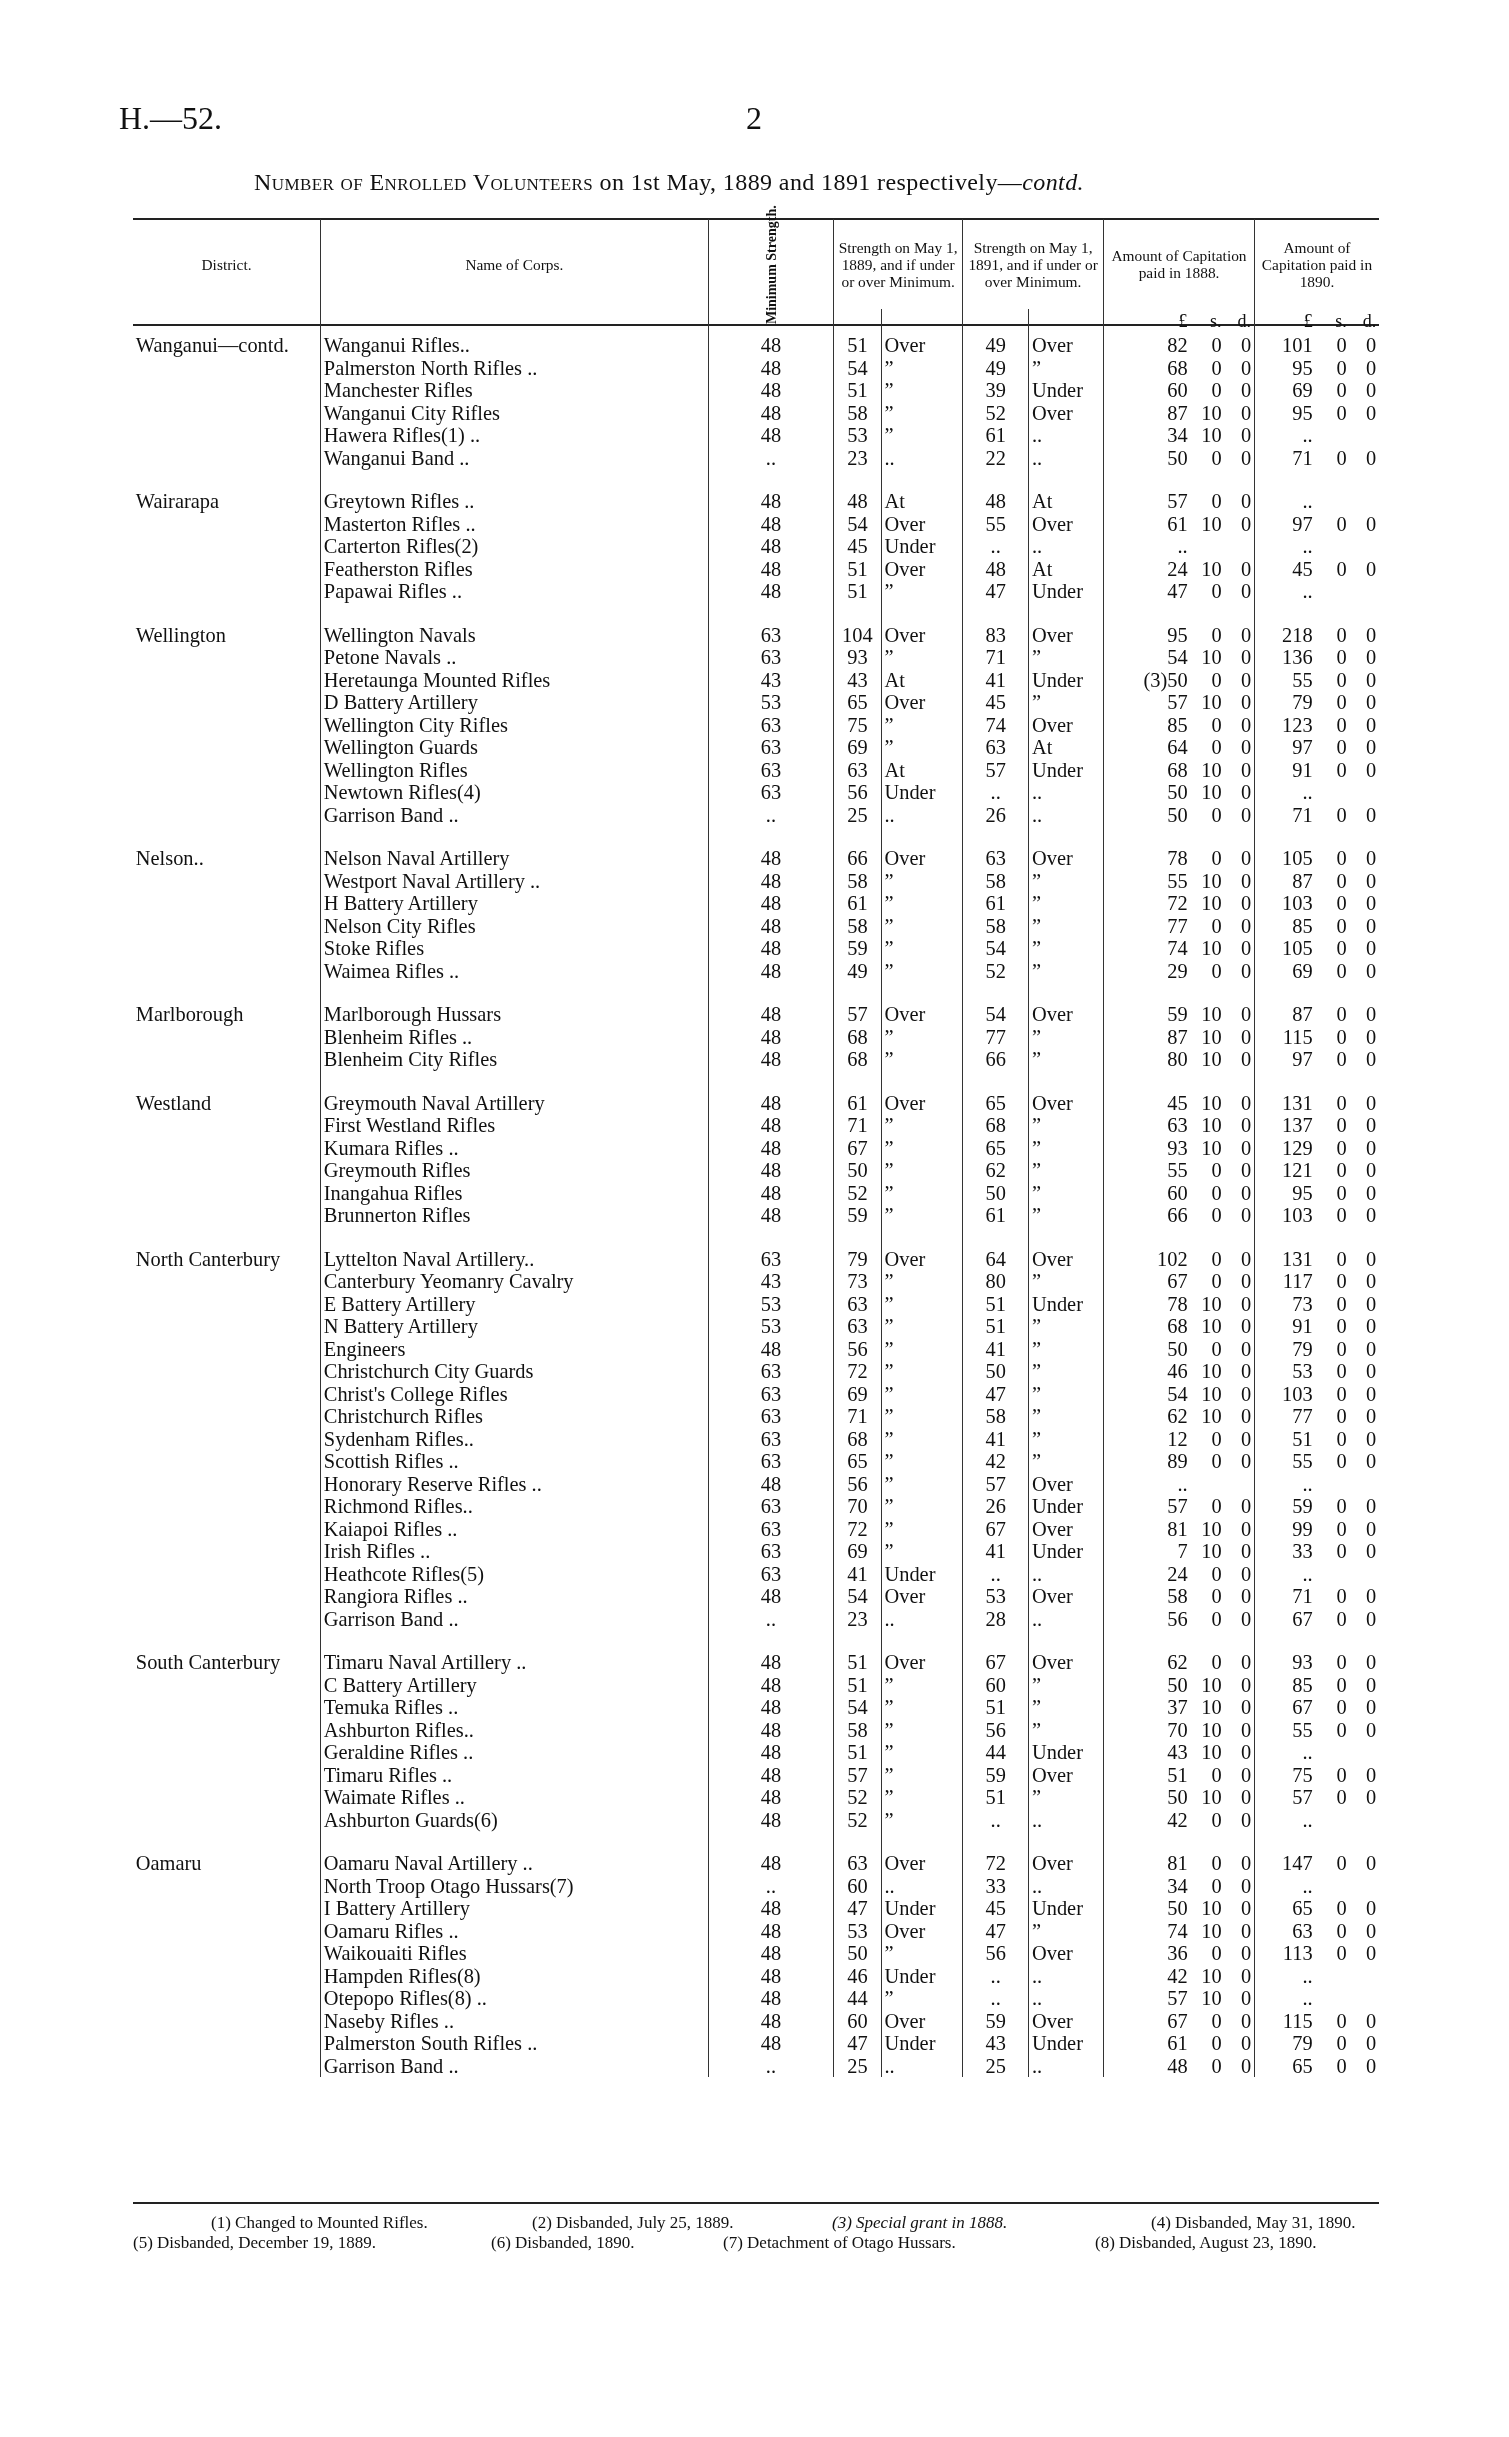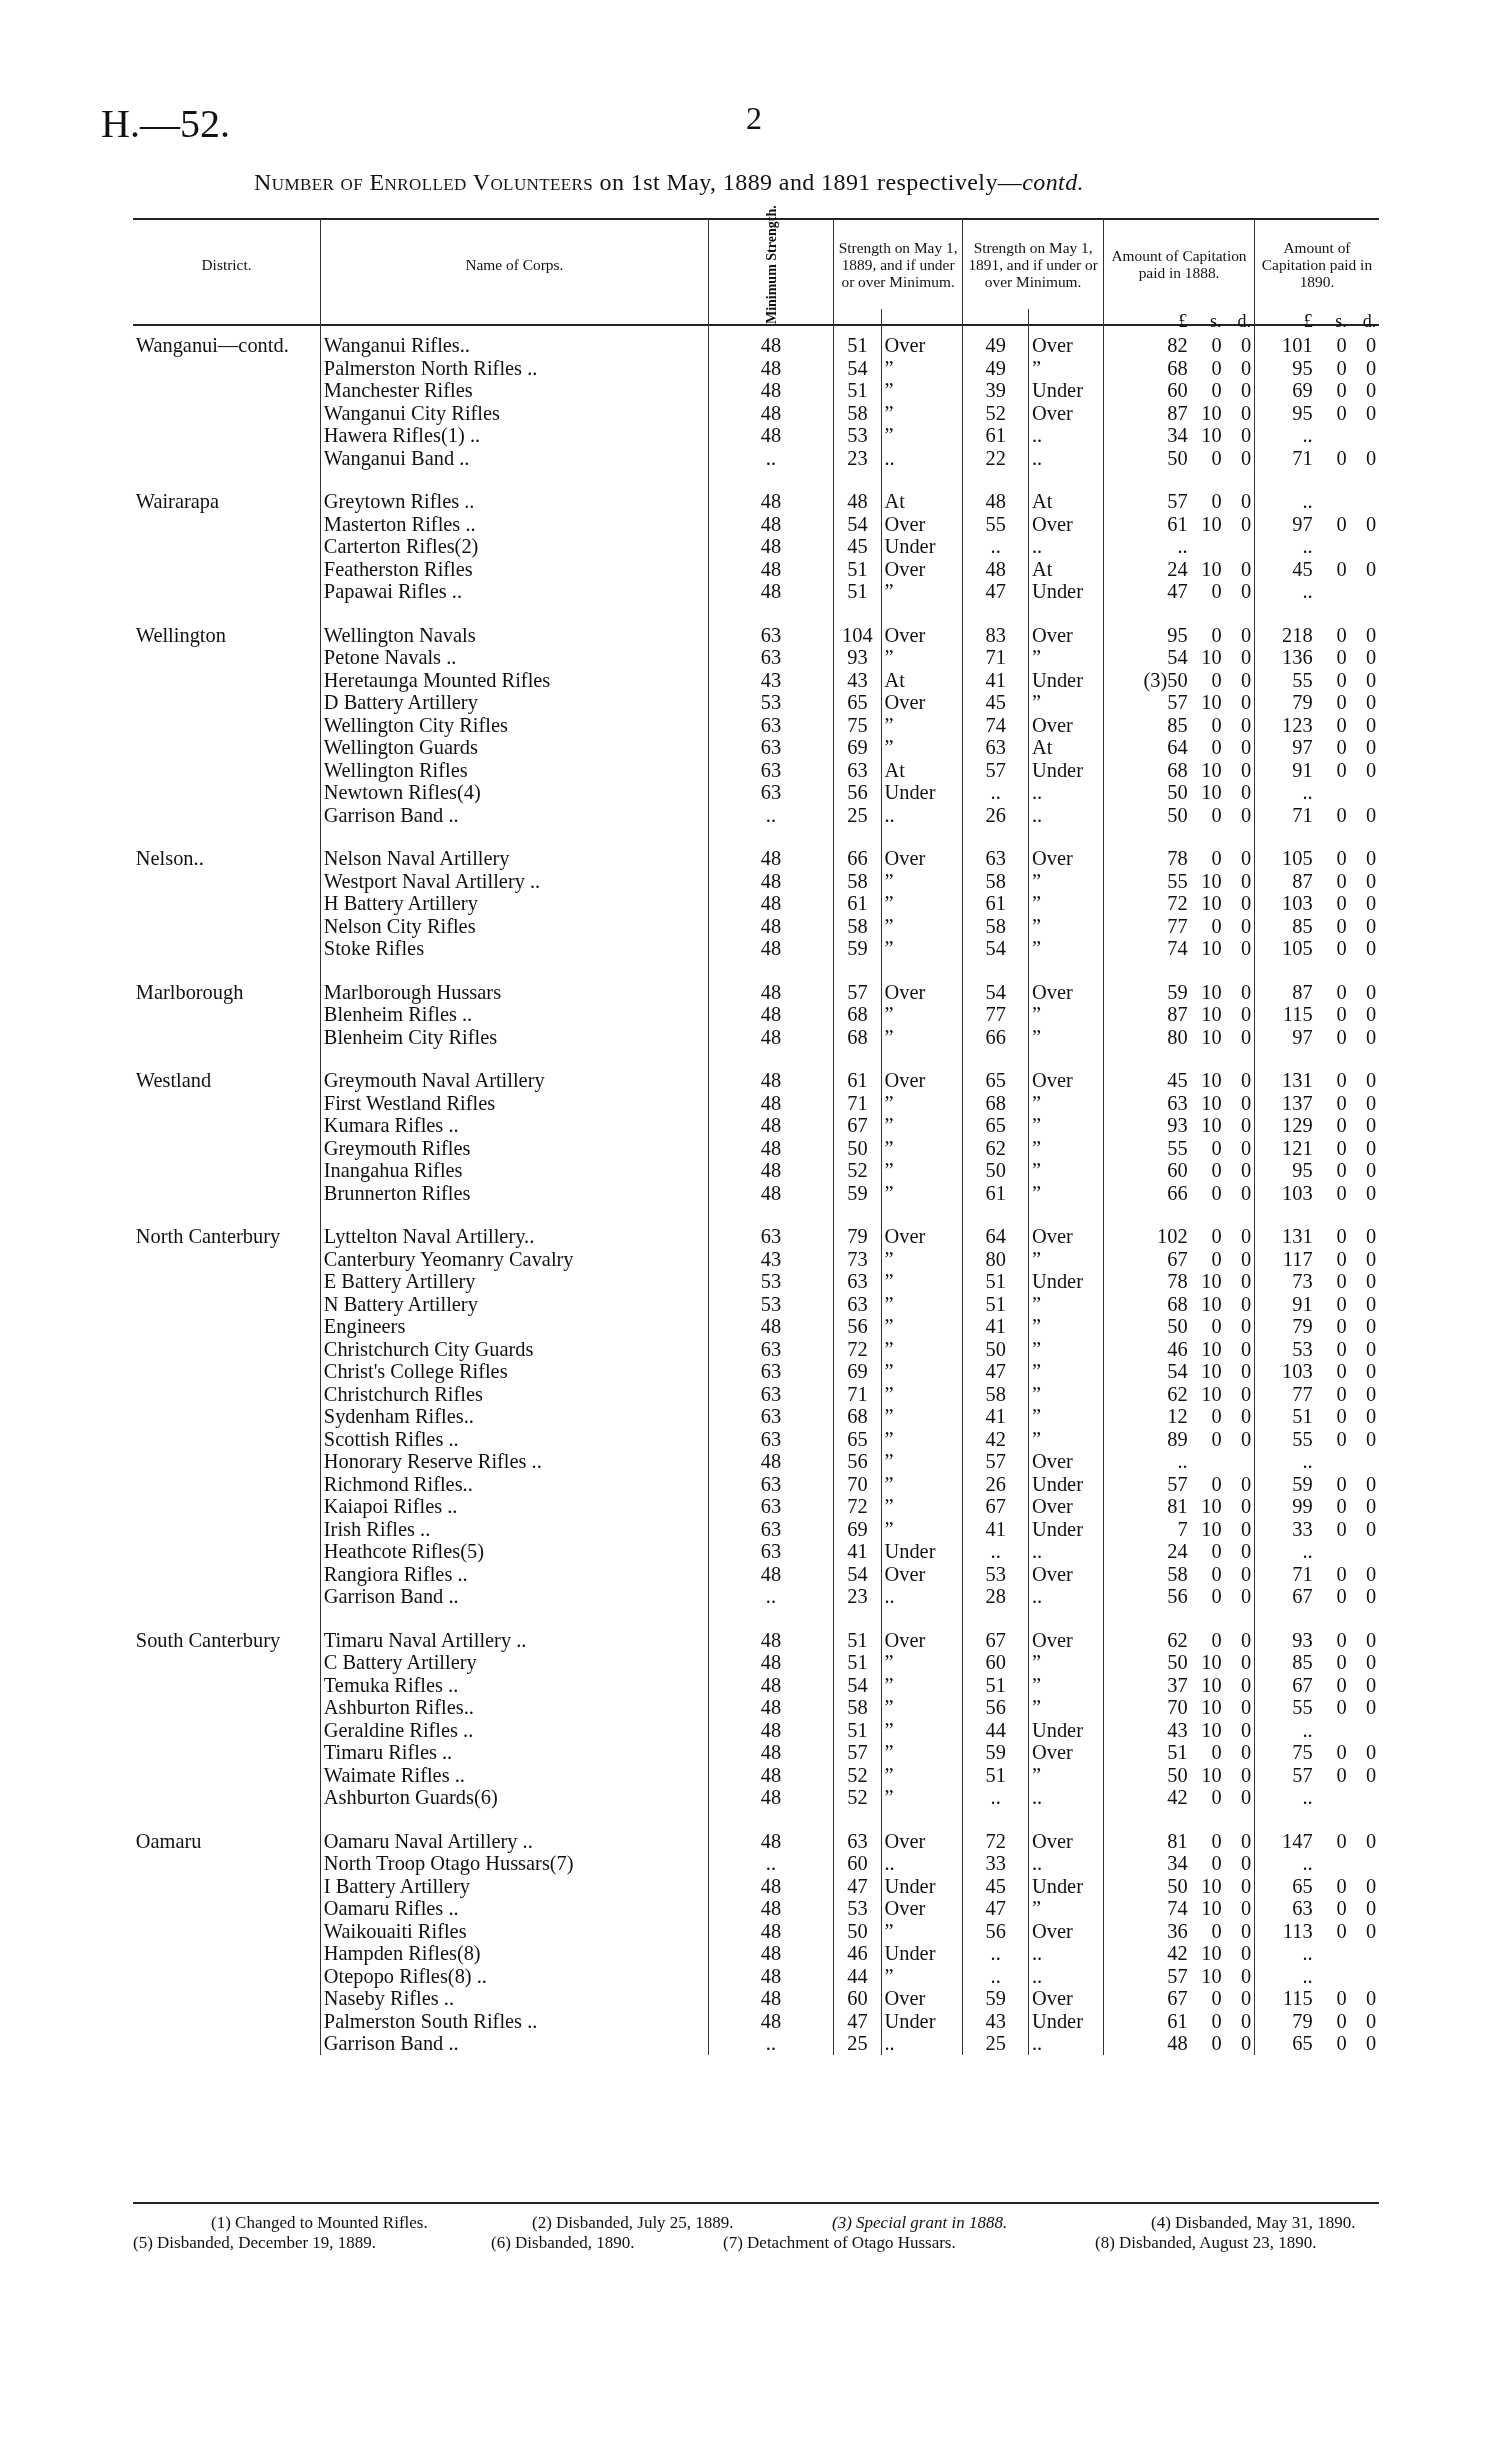--- a/index.html
+++ b/index.html
@@ -1,17 +1,17 @@
 <!DOCTYPE html>
 <html style="font-size:11.2px"><head>
 <meta charset="utf-8">
 <style>
   html, body { margin:0; padding:0; background:#ffffff; }
   body { width:1510px; height:2438px; position:relative; font-family:"Liberation Serif","DejaVu Serif",serif; color:#111; overflow:hidden; }
-  .hdr-ref { position:absolute; left:101px; top:100px; font-size:40px; }
+  .hdr-ref { position:absolute; left:119px; top:100px; font-size:32px; }
   .hdr-page { position:absolute; left:746px; top:100px; font-size:32px; }
   .title { position:absolute; left:0; width:1338px; top:169px; text-align:center; font-size:24px; letter-spacing:0.4px; }
   .title .sc { font-variant:small-caps; }
   .title i { font-style:italic; }
   .rule { position:absolute; left:133px; width:1246px; background:#222; }
   table.main { position:absolute; left:133px; top:219px; width:1246px; border-collapse:collapse; font-size:20.4px; }
   table.main th { font-weight:normal; font-size:15.4px; line-height:17px; vertical-align:middle; text-align:center; padding:0 2.8px; height:90px; }
   table.main th.vert { width:49px; }
   table.main th.vert span { display:inline-block; transform:rotate(-90deg); white-space:nowrap; font-weight:bold; font-size:14px; line-height:15.4px; }
   .vl { border-left:1.4px solid #333; }
@@ -684,20 +684,43 @@
           </div>
         </td>
         <td class="amt2 vl">
           <div class="money">
             <span class="L">105</span>
             <span class="S">0</span>
             <span class="D">0</span>
           </div>
         </td>
       </tr>
+      <tr>
+        <td class="dist"></td>
+        <td class="corps vl">Waimea Rifles ..</td>
+        <td class="min vl">48</td>
+        <td class="n89 vl">49</td>
+        <td class="s89 vl">”</td>
+        <td class="n91 vl">52</td>
+        <td class="s91 vl">”</td>
+        <td class="amt vl">
+          <div class="money">
+            <span class="L">29</span>
+            <span class="S">0</span>
+            <span class="D">0</span>
+          </div>
+        </td>
+        <td class="amt2 vl">
+          <div class="money">
+            <span class="L">69</span>
+            <span class="S">0</span>
+            <span class="D">0</span>
+          </div>
+        </td>
+      </tr>
       <tr class="gap">
         <td class="dist"></td>
         <td class="corps vl"></td>
         <td class="min vl"></td>
         <td class="n89 vl"></td>
         <td class="s89 vl"></td>
         <td class="n91 vl"></td>
         <td class="s91 vl"></td>
         <td class="amt vl"></td>
         <td class="amt2 vl"></td>

